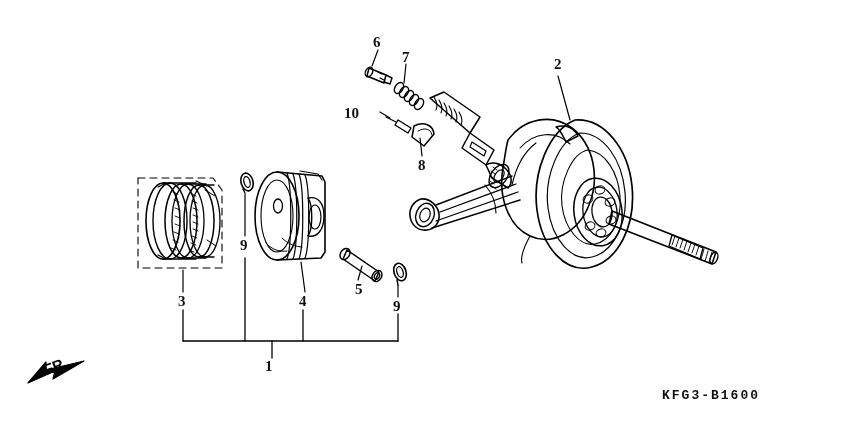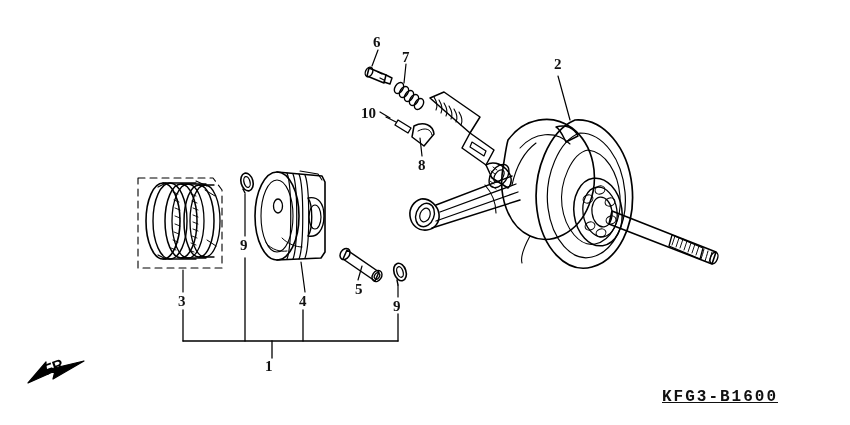--- a/index.html
+++ b/index.html
@@ -29,26 +29,25 @@
     font-size: 15px;
     color: #111111;
     line-height: 1;
     white-space: nowrap;
   }
   .partcode {
     position: absolute;
     left: 662px;
     top: 388px;
     font-family: "Liberation Mono", monospace;
-    font-size: 16px;
+    font-size: 13px;
     font-weight: bold;
     letter-spacing: 2px;
     color: #111111;
     white-space: nowrap;
-    text-decoration: underline;
   }
   .fr-label {
     position: absolute;
     left: 47px;
     top: 361px;
     font-family: "Liberation Sans", sans-serif;
     font-weight: bold;
     font-size: 15px;
     color: #000000;
     transform: rotate(-20deg);
@@ -301,19 +300,19 @@
   <div class="callout" style="left:265px; top:359px;">1</div>
   <div class="callout" style="left:554px; top:57px;">2</div>
   <div class="callout" style="left:178px; top:294px;">3</div>
   <div class="callout" style="left:299px; top:294px;">4</div>
   <div class="callout" style="left:355px; top:282px;">5</div>
   <div class="callout" style="left:373px; top:35px;">6</div>
   <div class="callout" style="left:402px; top:50px;">7</div>
   <div class="callout" style="left:418px; top:158px;">8</div>
   <div class="callout" style="left:240px; top:238px;">9</div>
   <div class="callout" style="left:393px; top:299px;">9</div>
-  <div class="callout" style="left:361px; top:106px;">10</div>
+  <div class="callout" style="left:344px; top:106px;">10</div>
 
   <div class="fr-label">FR.</div>
 
   <div class="partcode">KFG3-B1600</div>
 
 </div>
 
 </body></html>

